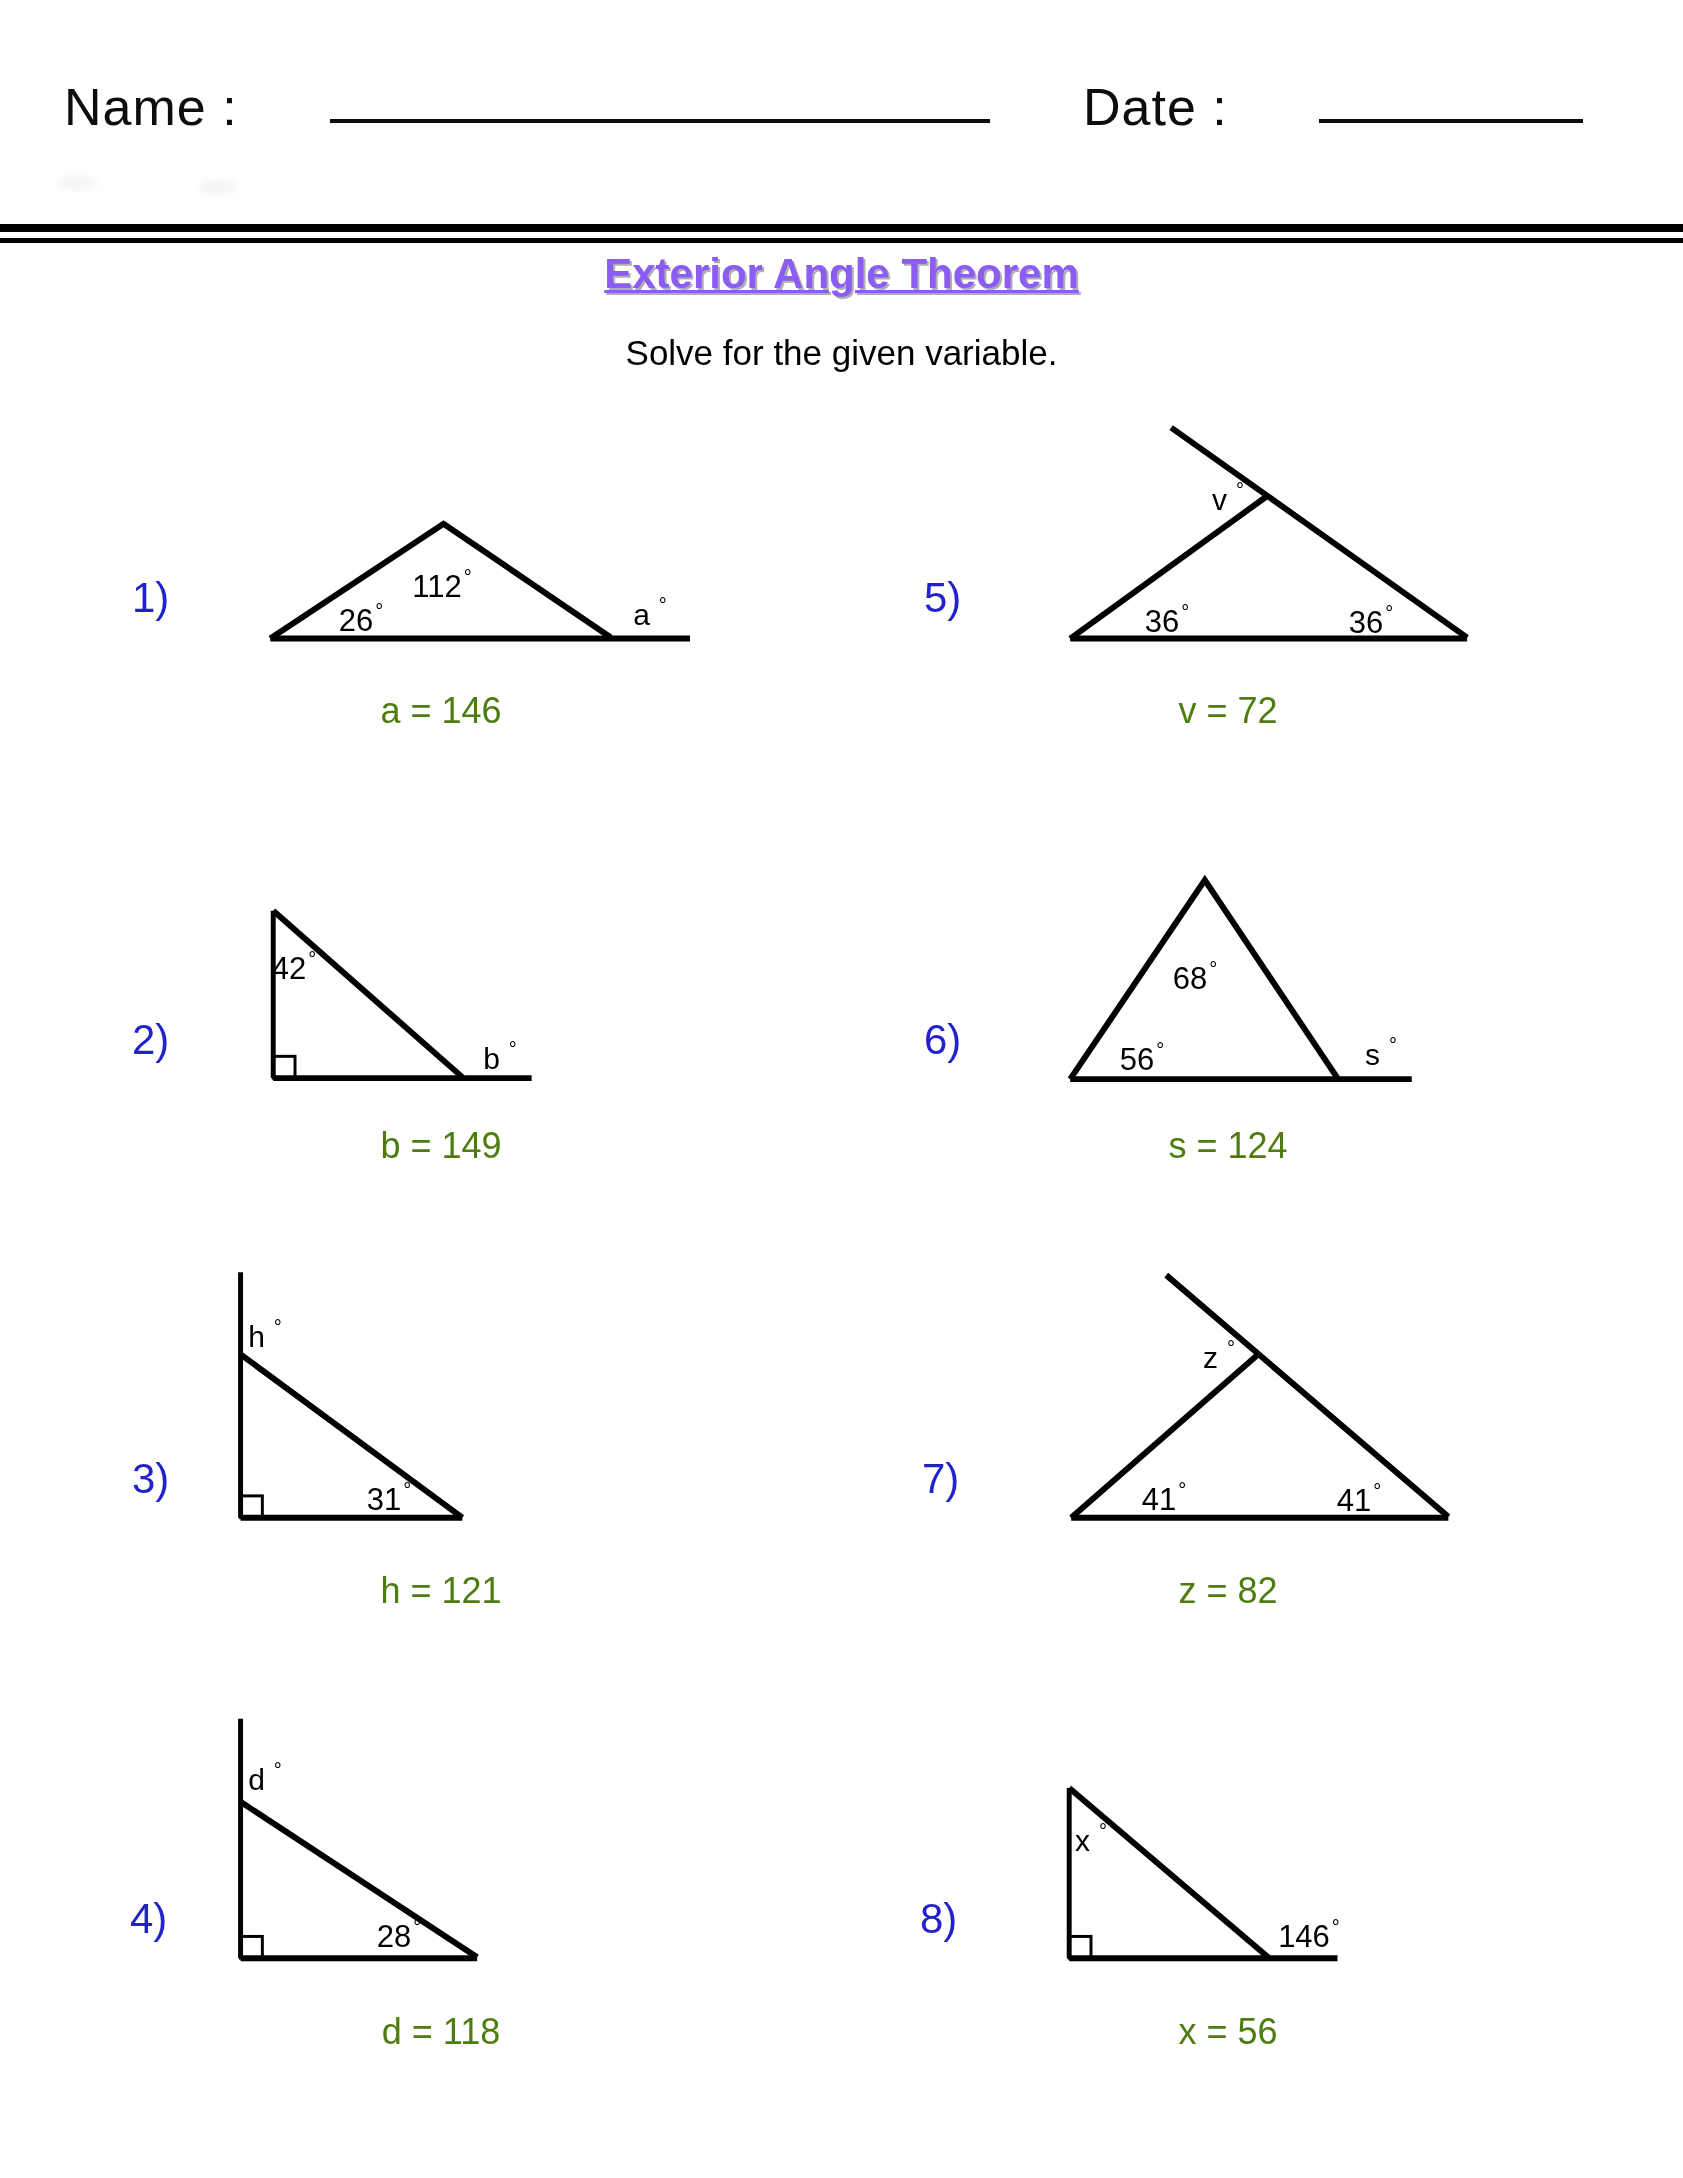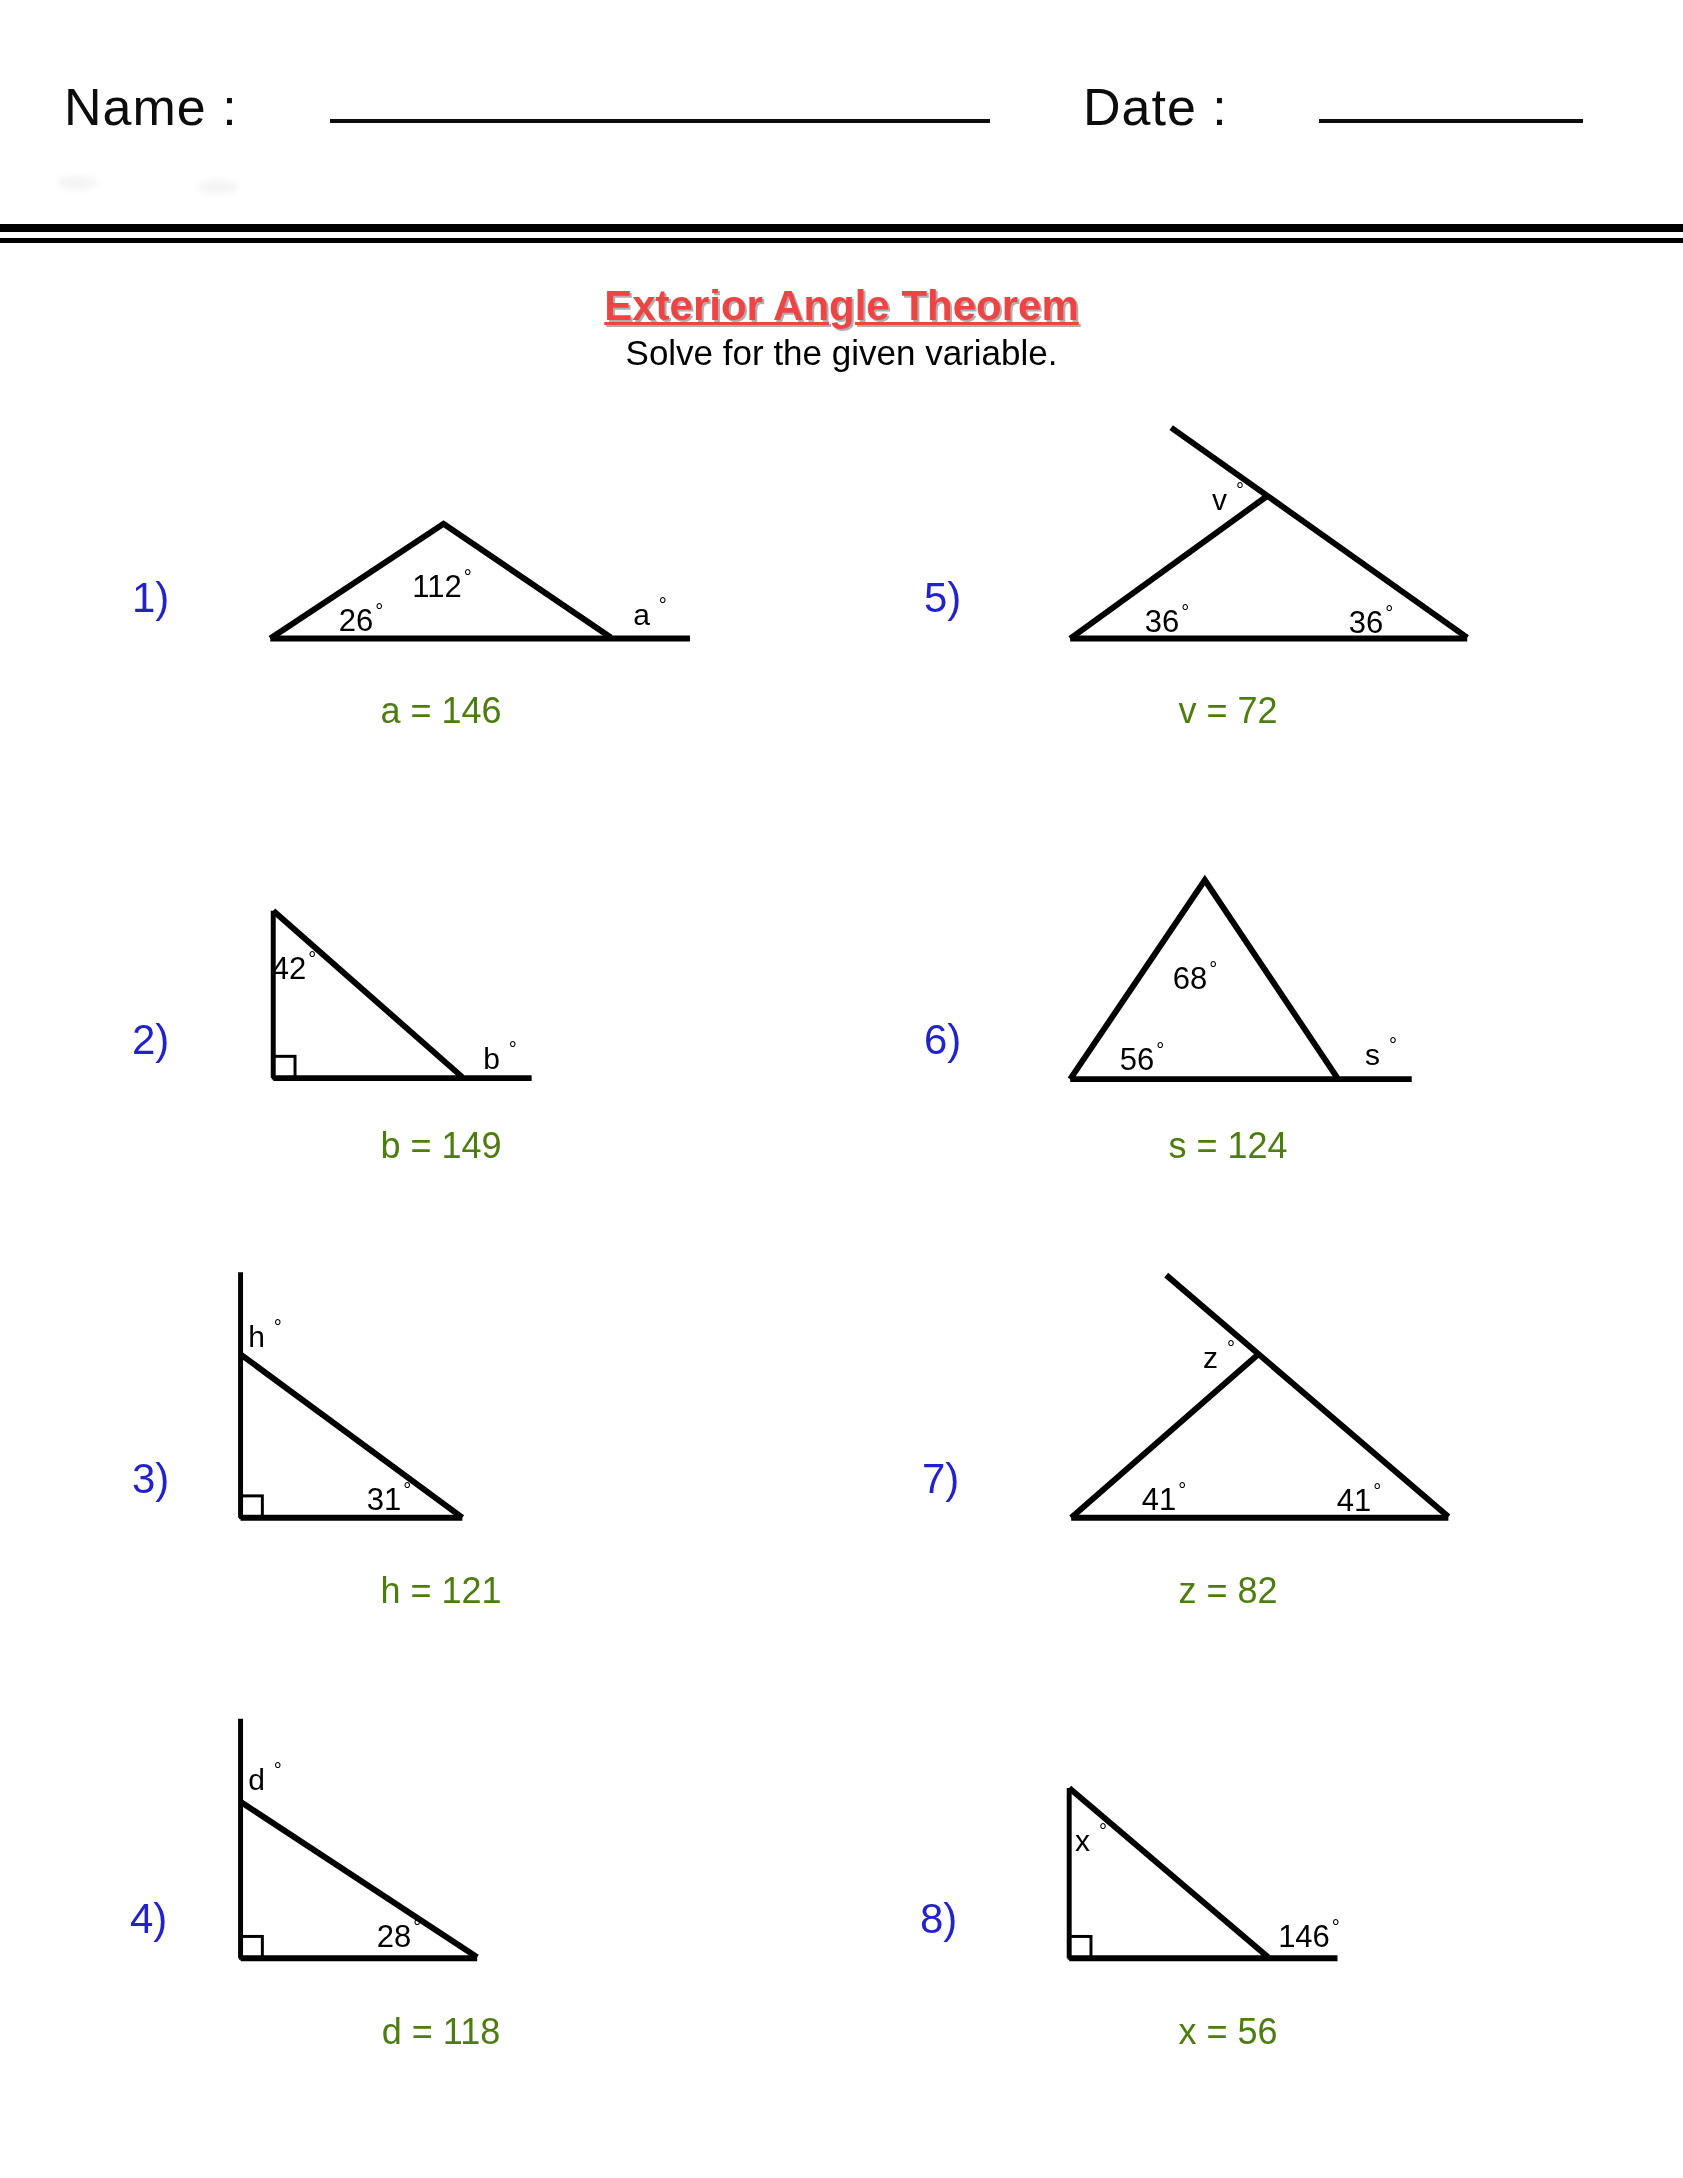--- a/index.html
+++ b/index.html
@@ -10,23 +10,23 @@
   
   .hdr-text{position:absolute;font-size:52px;color:#0d0d0d;letter-spacing:1px;}
   .hline{position:absolute;height:4px;background:#0d0d0d;}
   .smudge{position:absolute;width:40px;height:14px;border-radius:50%;
           background:#9a9a9a;opacity:0.10;filter:blur(3px);}
   
   .double-rule{position:absolute;left:0;top:224px;width:1683px;height:6px;
                border-top:8px solid #000;border-bottom:5px solid #000;background:#fff;}
   
   .title{position:absolute;left:0;top:250px;width:1683px;text-align:center;
-         font-size:42px;font-weight:bold;color:#ef4444;
+         font-size:42px;font-weight:bold;color:#8b5cf6;
          text-decoration:underline;text-decoration-thickness:3px;
-         text-shadow:2px 2px 0 rgba(110,110,110,0.55);margin-top:32px;}
+         text-shadow:2px 2px 0 rgba(110,110,110,0.55);}
   .subtitle{position:absolute;left:0;top:333px;width:1683px;text-align:center;
             font-size:35px;font-weight:normal;color:#000;}
   
   svg#figures{position:absolute;left:0;top:0;}
   .tri{stroke:#000;stroke-width:6;fill:none;stroke-linecap:butt;stroke-linejoin:miter;}
   .thin{stroke-width:5;}
   .ra{stroke:#000;stroke-width:3;fill:none;}
   
   .pnum{position:absolute;font-size:42px;color:#2222cd;}
   

